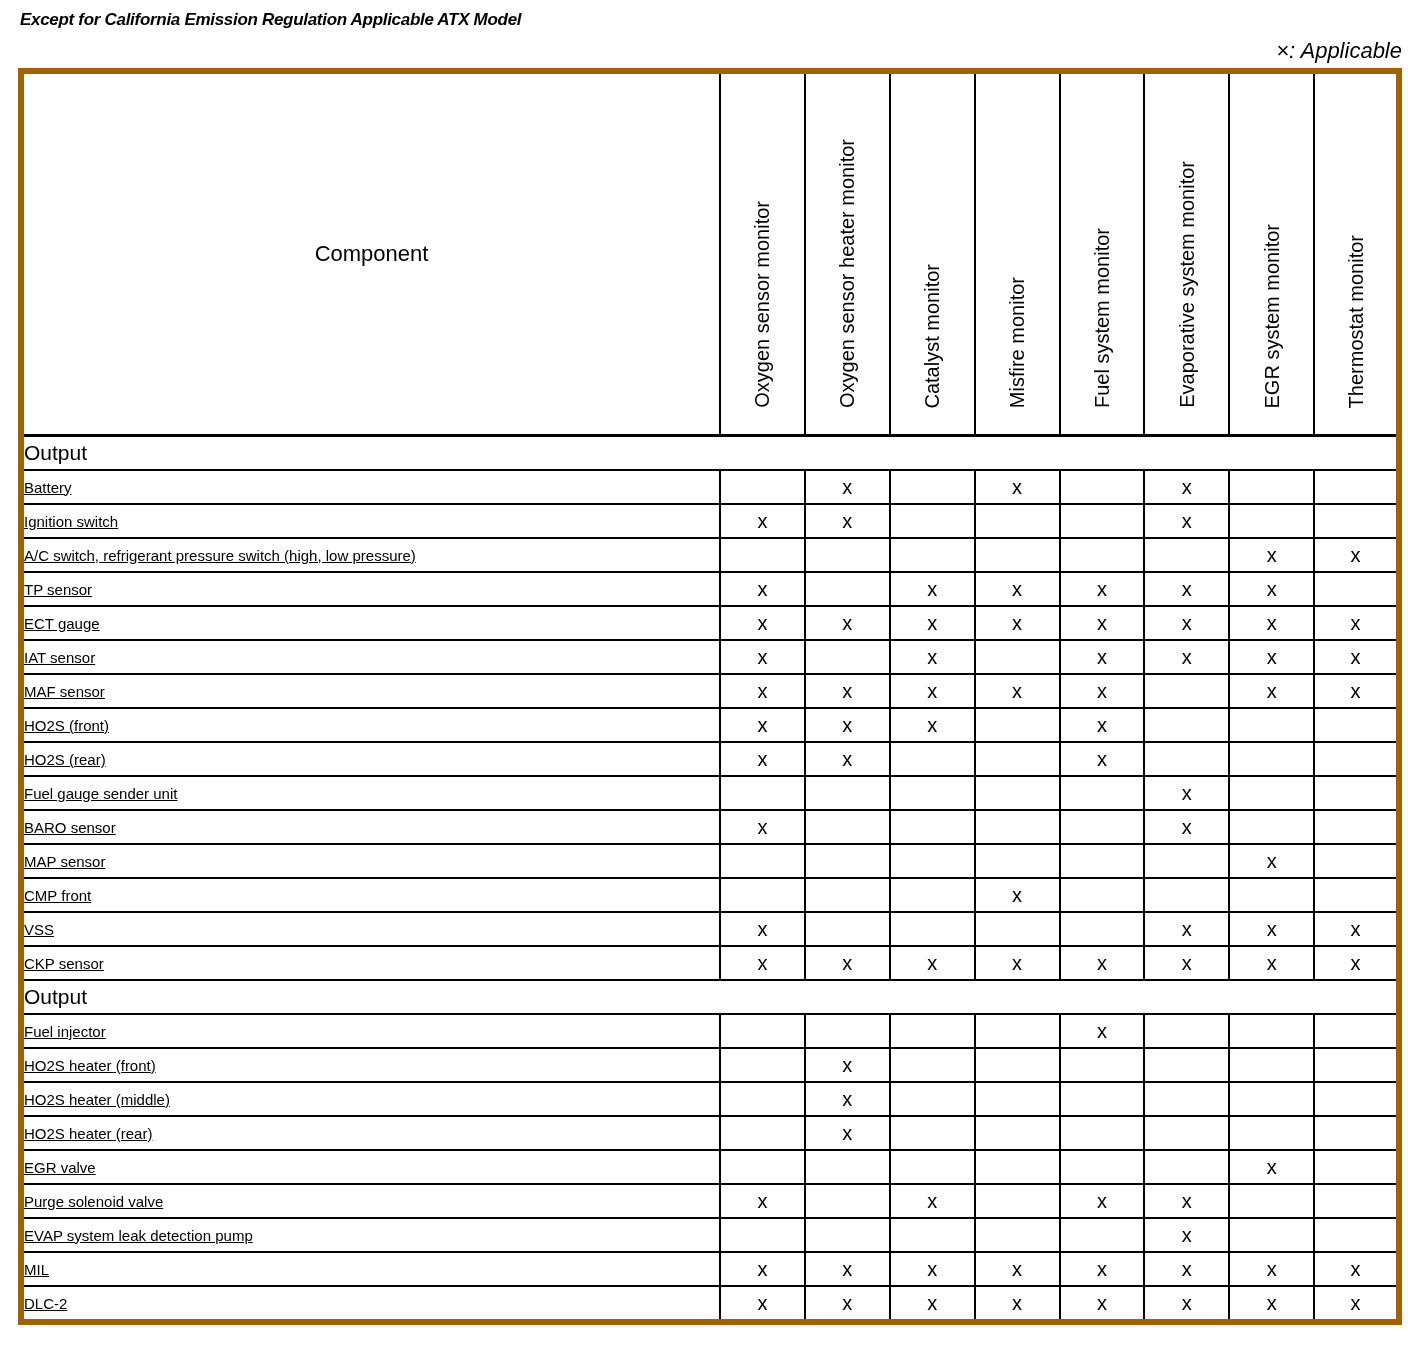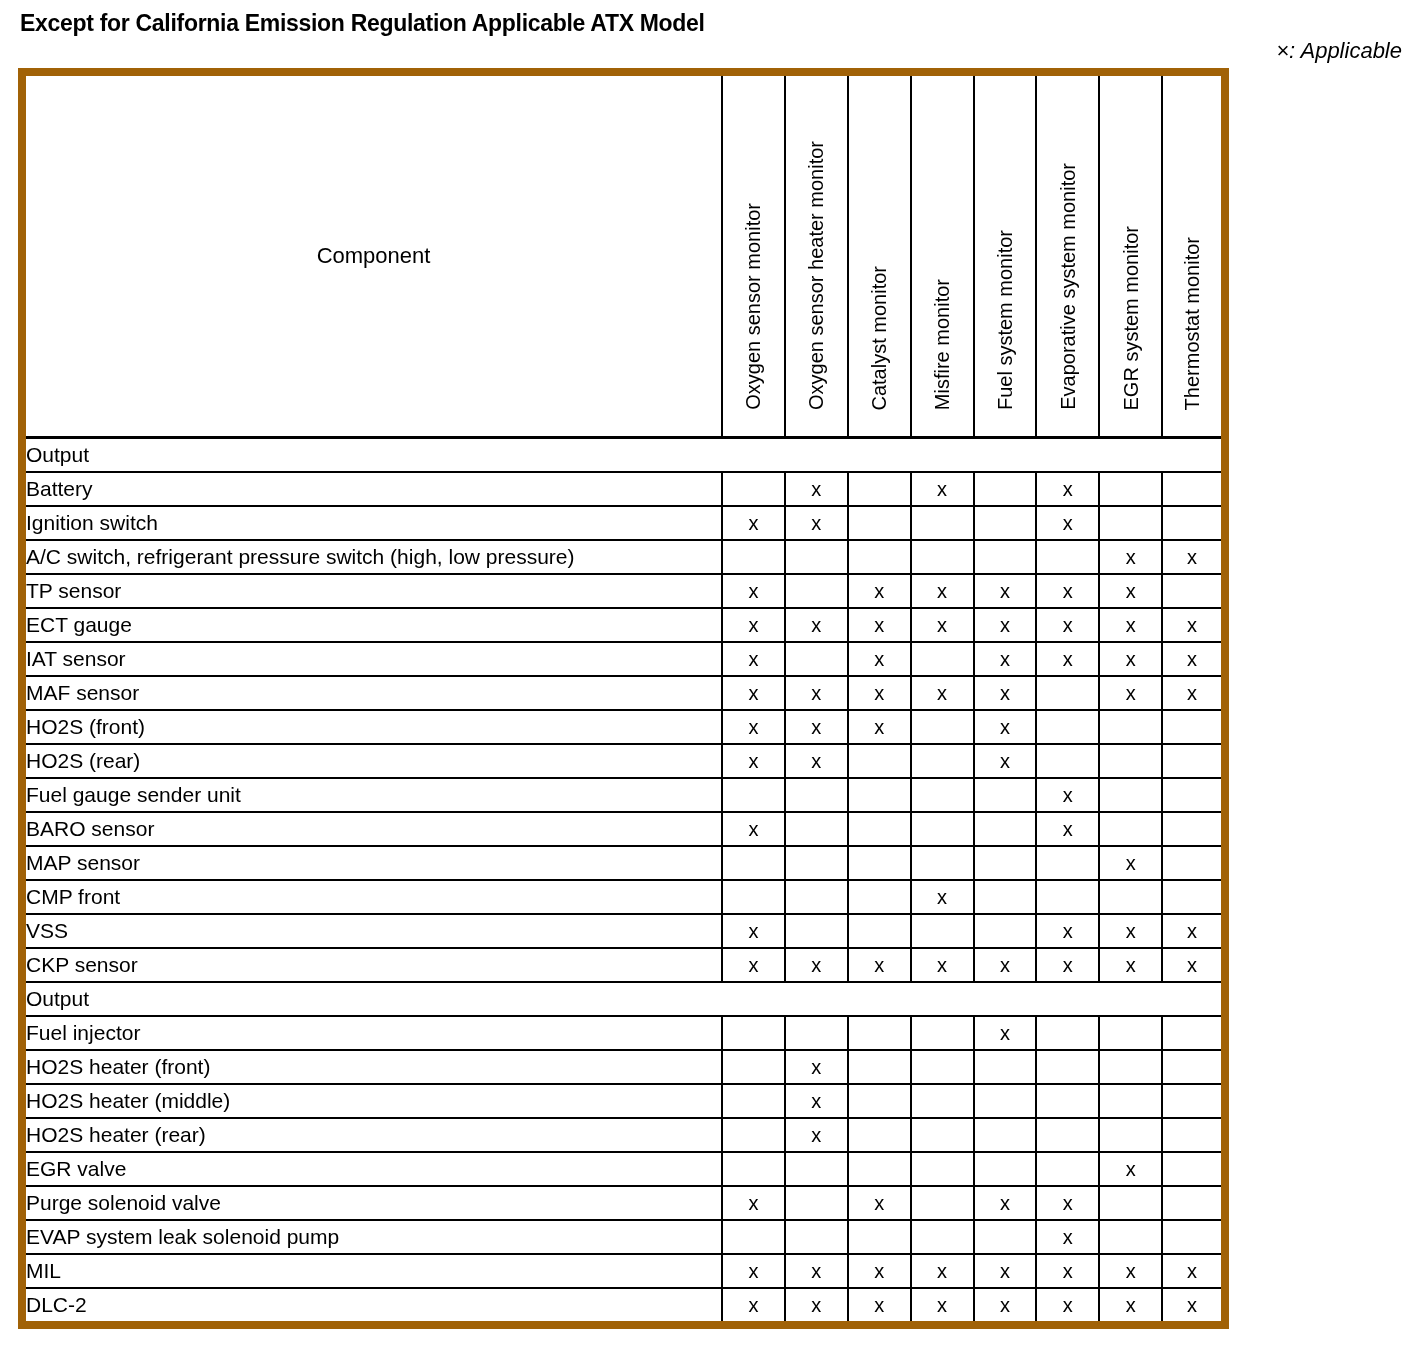--- a/index.html
+++ b/index.html
@@ -2,52 +2,52 @@
 <html><head>
 <meta charset="utf-8">
 <style>
   html, body { margin: 0; padding: 0; background: #ffffff; }
   body {
     width: 1408px; height: 1348px; position: relative; overflow: hidden;
     font-family: "Liberation Sans", sans-serif; color: #000;
   }
   .title {
     position: absolute; left: 20px; top: 10px;
-    font-size: 23px; font-weight: bold; letter-spacing: -0.3px;
+    font-size: 17px; font-weight: bold; letter-spacing: -0.3px; font-style: italic;
   }
   .legend {
     position: absolute; right: 6px; top: 38px;
     font-size: 22px;
     font-style: italic;
   }
   table.matrix {
     position: absolute; left: 18px; top: 68px;
-    width: 1211px; border-collapse: collapse;
-    border: 8px solid #a16207; table-layout: fixed;
+    width: 1384px; border-collapse: collapse;
+    border: 6px solid #a16207; table-layout: fixed;
   }
   table.matrix td, table.matrix th {
     border: 2px solid #000; padding: 0; font-weight: normal;
   }
   th.comp-head {
     width: 695px; height: 360px; font-weight: bold; font-size: 22px;
     text-align: center; vertical-align: middle;
   }
   th.mon-head { height: 360px; position: relative; }
   th.mon-head .vtext {
     position: absolute; left: 50%; bottom: 26px;
     transform: translateX(-50%) rotate(180deg);
     writing-mode: vertical-rl; white-space: nowrap;
     font-size: 20px;
   }
   tr.hdr-row { border-bottom: 3px solid #000; }
   td.section {
     height: 32px; font-weight: bold; font-size: 21px; padding-left: 7px;
   }
   td.comp {
-    height: 32px; font-size: 21px; padding-left: 7px; white-space: nowrap;
+    height: 32px; font-size: 15px; padding-left: 7px; white-space: nowrap; text-decoration: underline;
   }
   td.cell {
     text-align: center; font-size: 20px; font-weight: bold;
     vertical-align: middle; padding-top: 3px;
   }
 </style>
 </head>
 <body>
 
 <div class="title">Except for California Emission Regulation Applicable ATX Model</div>
@@ -315,21 +315,21 @@
         <td class="cell">x</td>
         <td class="cell"></td>
         <td class="cell">x</td>
         <td class="cell"></td>
         <td class="cell">x</td>
         <td class="cell">x</td>
         <td class="cell"></td>
         <td class="cell"></td>
       </tr>
       <tr>
-        <td class="comp">EVAP system leak solenoid pump</td>
+        <td class="comp">EVAP system leak detection pump</td>
         <td class="cell"></td>
         <td class="cell"></td>
         <td class="cell"></td>
         <td class="cell"></td>
         <td class="cell"></td>
         <td class="cell">x</td>
         <td class="cell"></td>
         <td class="cell"></td>
       </tr>
       <tr>

